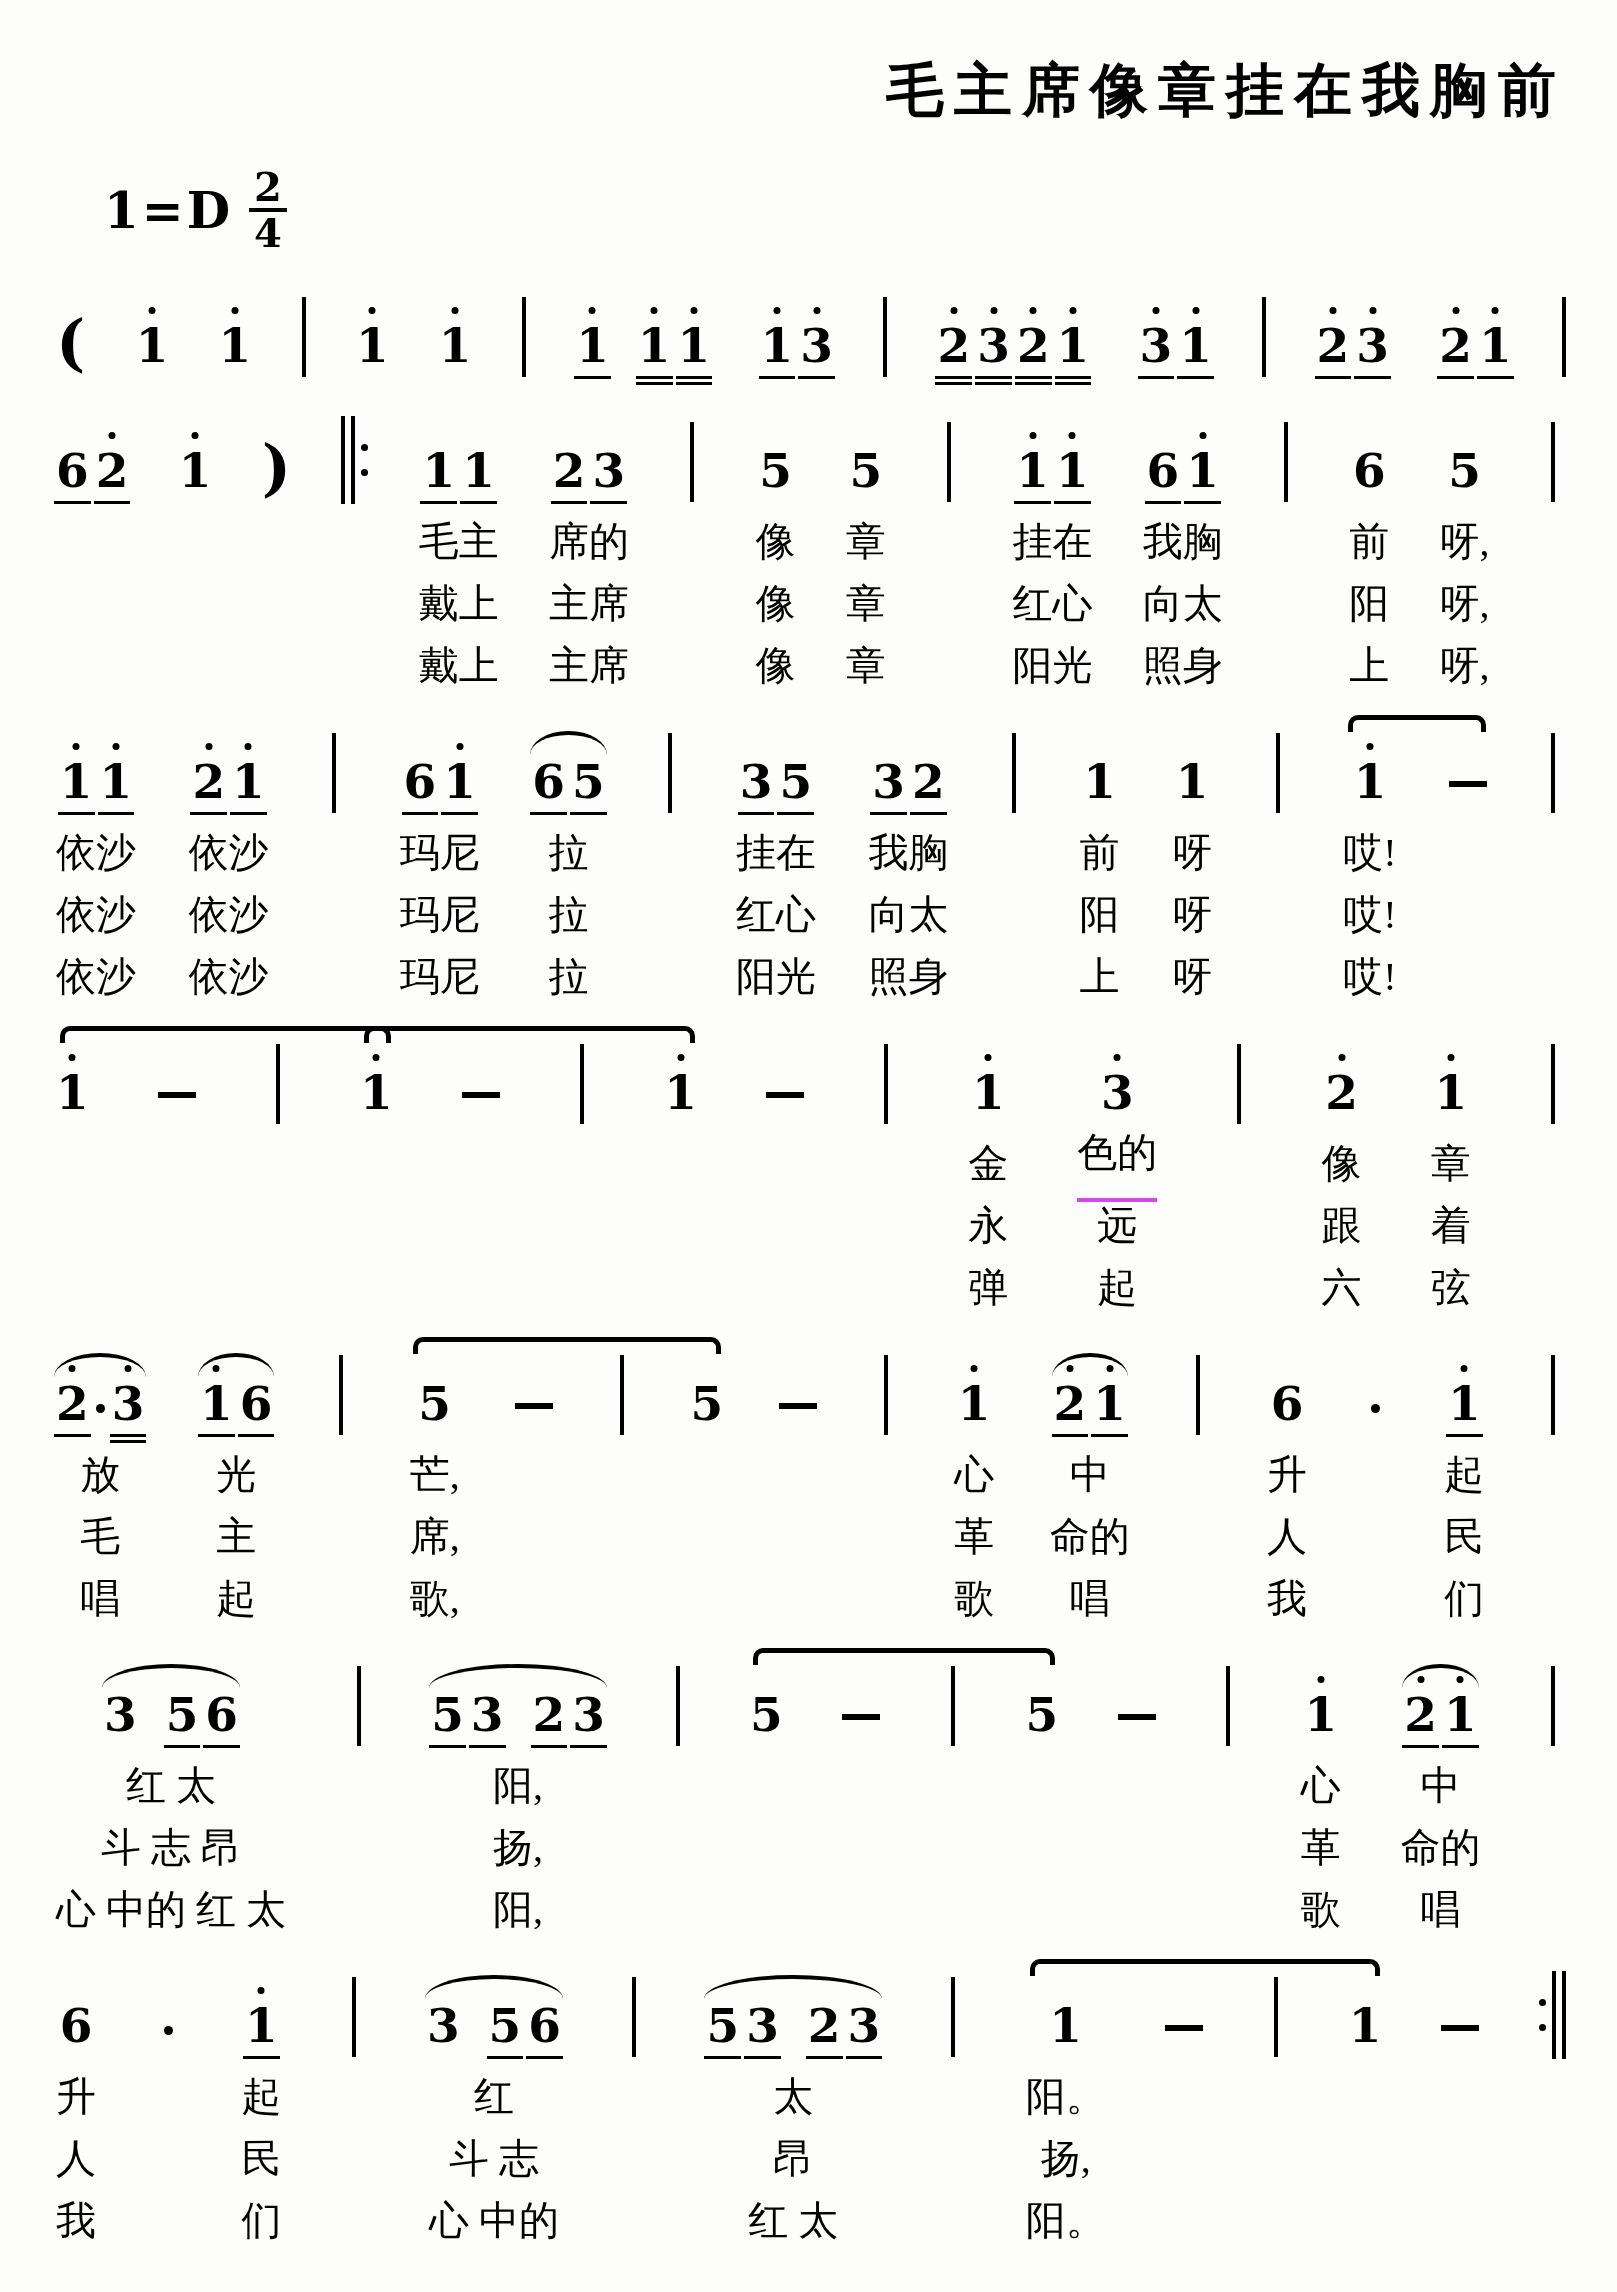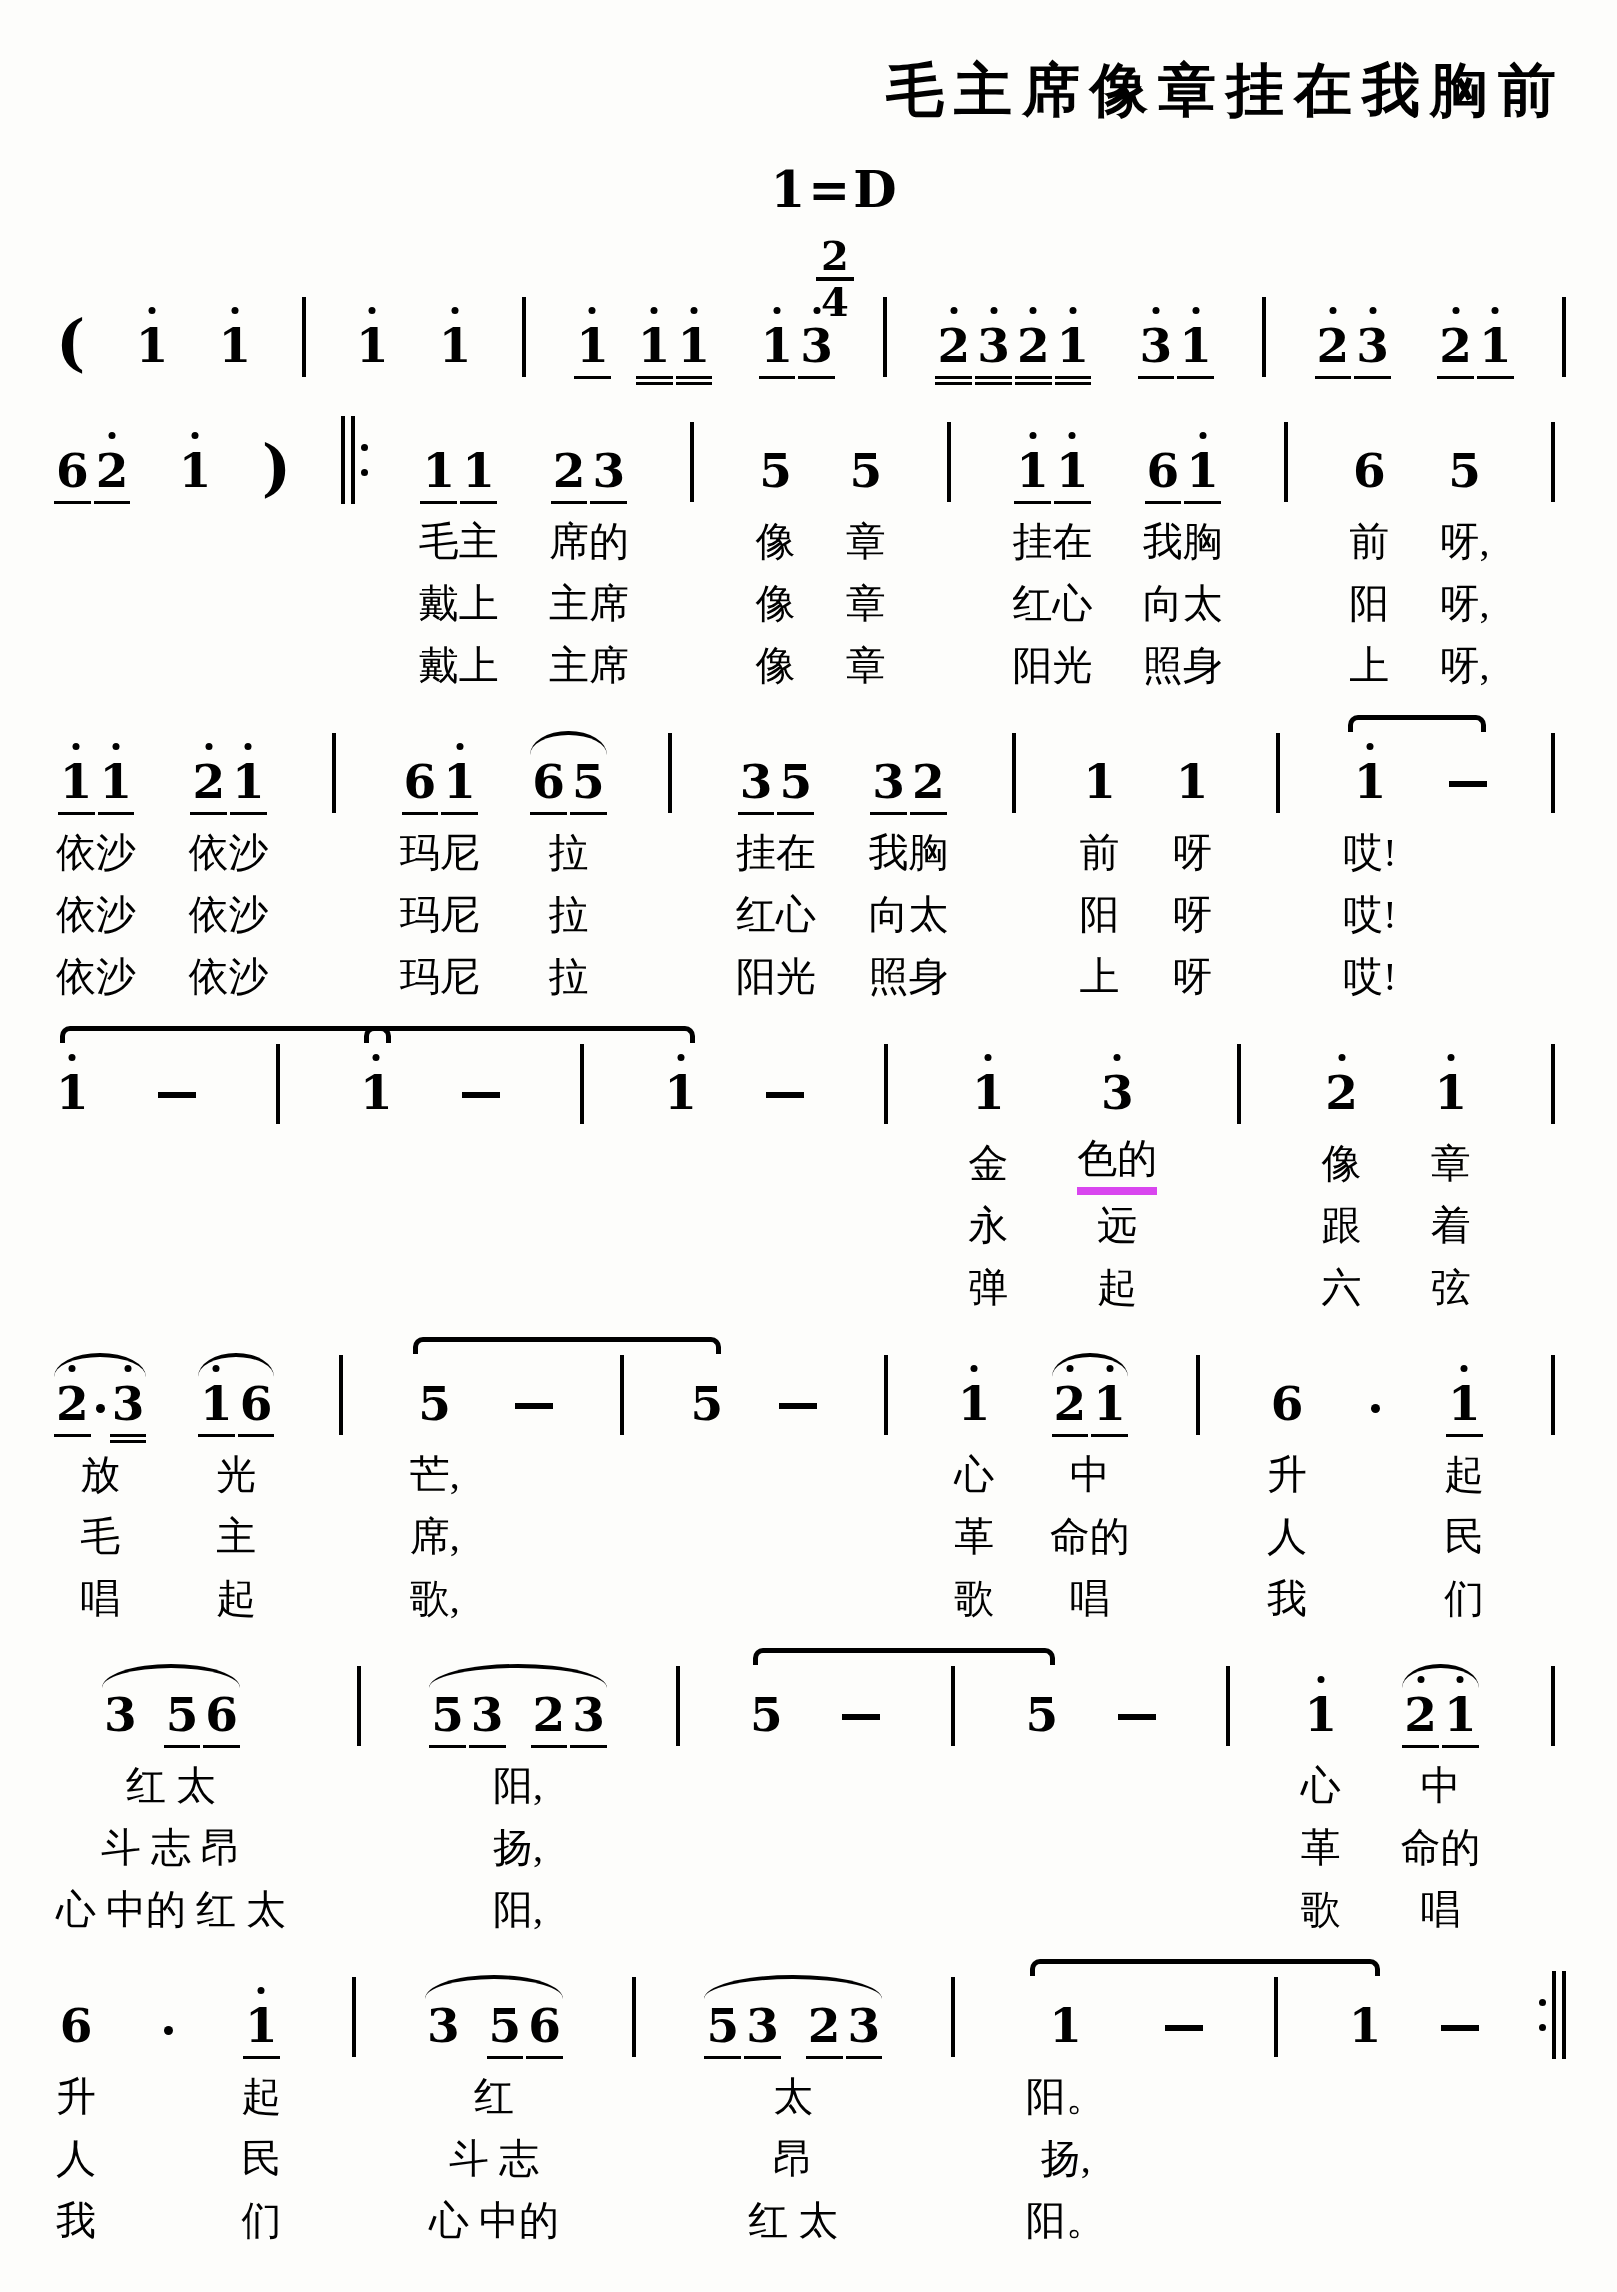--- a/index.html
+++ b/index.html
@@ -1,20 +1,20 @@
 <!DOCTYPE html>
 <html><head>
 <meta charset="utf-8">
 <style>
   html,body{margin:0;padding:0;}
   body{width:1618px;height:2292px;background:#fdfdfb;color:#000;overflow:hidden;
        font-family:"Liberation Serif",serif;}
   .page{padding:36px 52px 0 56px;box-sizing:border-box;}
   .title{text-align:right;font-size:58px;font-weight:bold;letter-spacing:10px;margin-top:16px;}
-  .keysig{display:flex;align-items:center;gap:16px;margin:30px 0 4px 48px;font-weight:bold;height:100px;flex-direction:column;}
+  .keysig{display:flex;align-items:center;gap:16px;margin:30px 0 4px 48px;font-weight:bold;height:100px;}
   .keysig .scale{font-size:50px;font-family:"DejaVu Serif",serif;letter-spacing:3px;}
   .frac{display:inline-flex;flex-direction:column;align-items:center;font-size:40px;line-height:1.05;
         font-family:"DejaVu Serif",serif;font-weight:bold;}
   .frac .num{border-bottom:4px solid #000;padding:0 5px;}
   .system{margin-top:14px;}
   .sysline{position:relative;display:flex;justify-content:space-between;align-items:flex-start;}
   .tok{display:flex;flex-direction:column;align-items:center;}
   .notat{height:111px;display:flex;align-items:flex-end;padding-bottom:16px;box-sizing:border-box;}
   .grp{position:relative;display:flex;align-items:flex-end;gap:7px;}
   .grp.slur::before{content:"";position:absolute;left:-2px;right:-2px;top:-27px;height:20px;
@@ -29,21 +29,21 @@
   .dashnote{width:38px;height:6px;background:#000;margin-bottom:18px;}
   .dotnote{width:9px;height:9px;border-radius:50%;background:#000;margin-bottom:14px;}
   .bar{width:4px;height:80px;background:#000;margin-bottom:-8px;}
   .rpt{display:flex;align-items:center;gap:6px;height:88px;margin-bottom:-10px;}
   .rbar{width:4px;height:100%;background:#000;}
   .rdots{display:flex;flex-direction:column;gap:18px;}
   .rdot{width:7px;height:7px;border-radius:50%;background:#000;}
   .paren{font-size:62px;line-height:.9;font-weight:bold;font-family:"DejaVu Serif",serif;margin-bottom:-2px;}
   .lyr{height:62px;min-width:26px;display:flex;align-items:center;justify-content:center;
        font-size:40px;white-space:nowrap;}
-  .lu{border-bottom:8px solid #d946ef;padding-bottom:1px;}
+  .lu{border-bottom:4px solid #d946ef;padding-bottom:18px;}
   .cap{position:absolute;top:5px;height:17px;border:5px solid #000;border-bottom:none;
        border-radius:10px 10px 0 0;box-sizing:border-box;}
 </style>
 </head>
 <body>
 
 <div class="page">
   <div class="title">毛主席像章挂在我胸前</div>
   <div class="keysig">
     <span class="scale">1=D</span>

